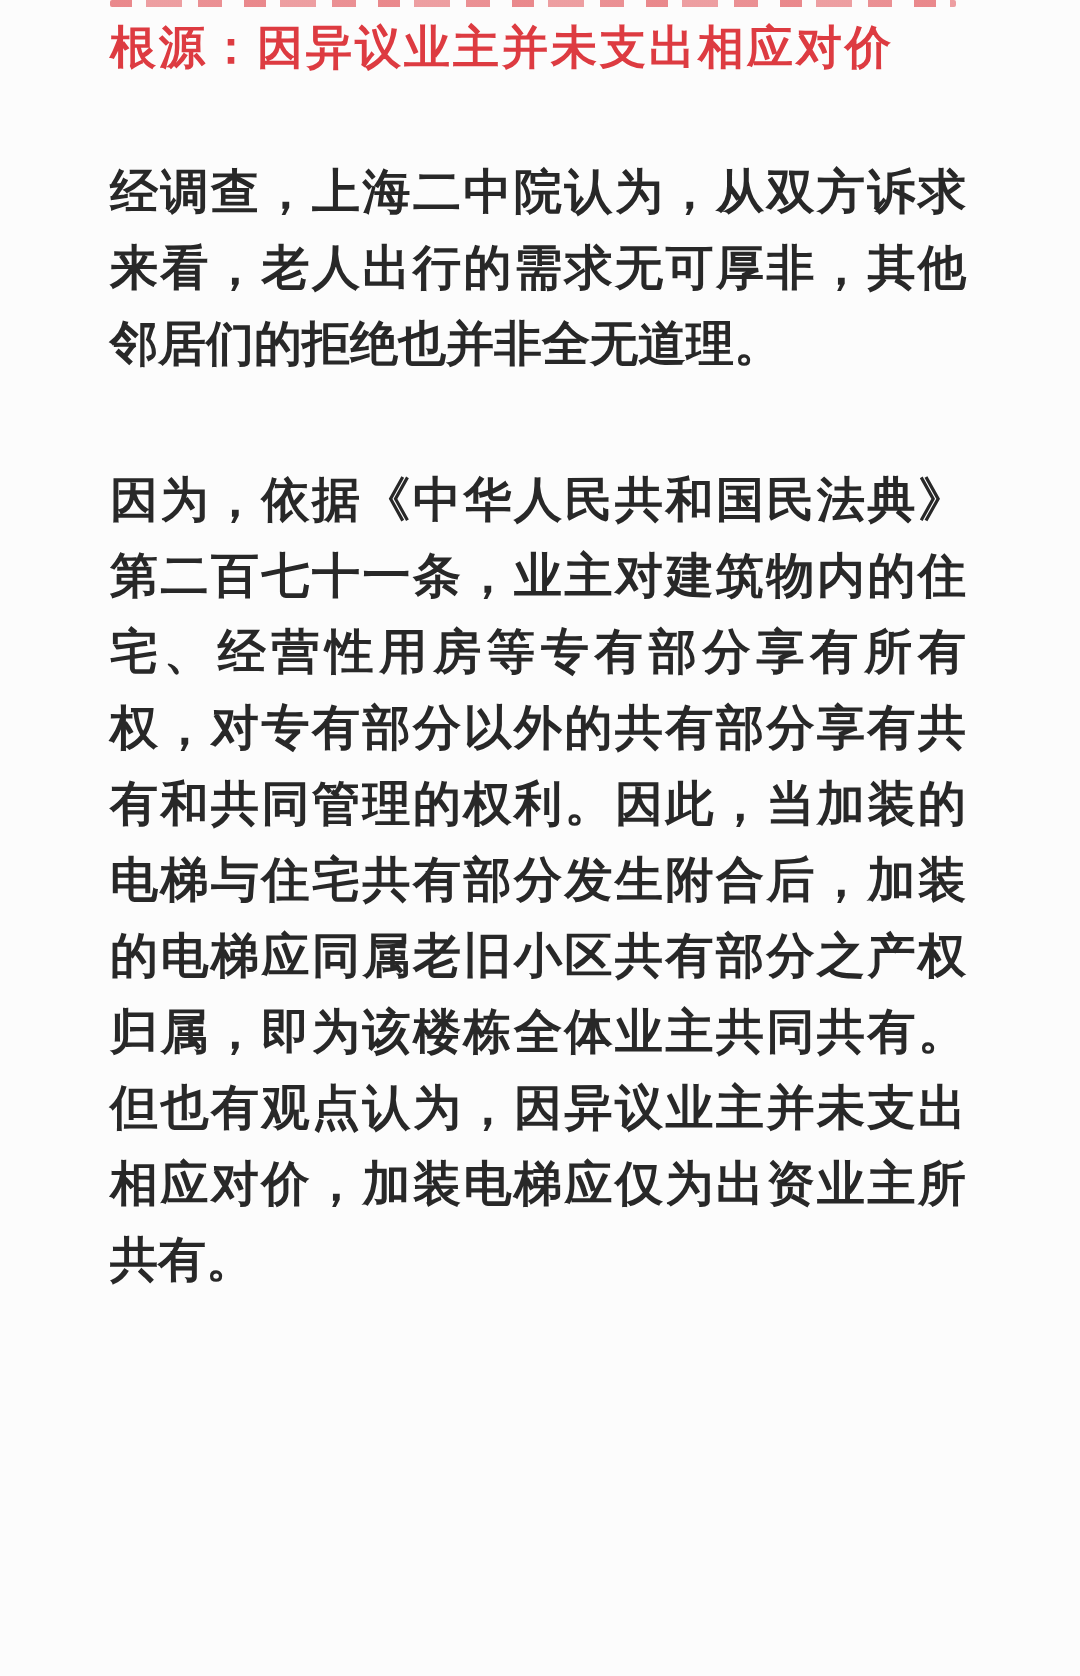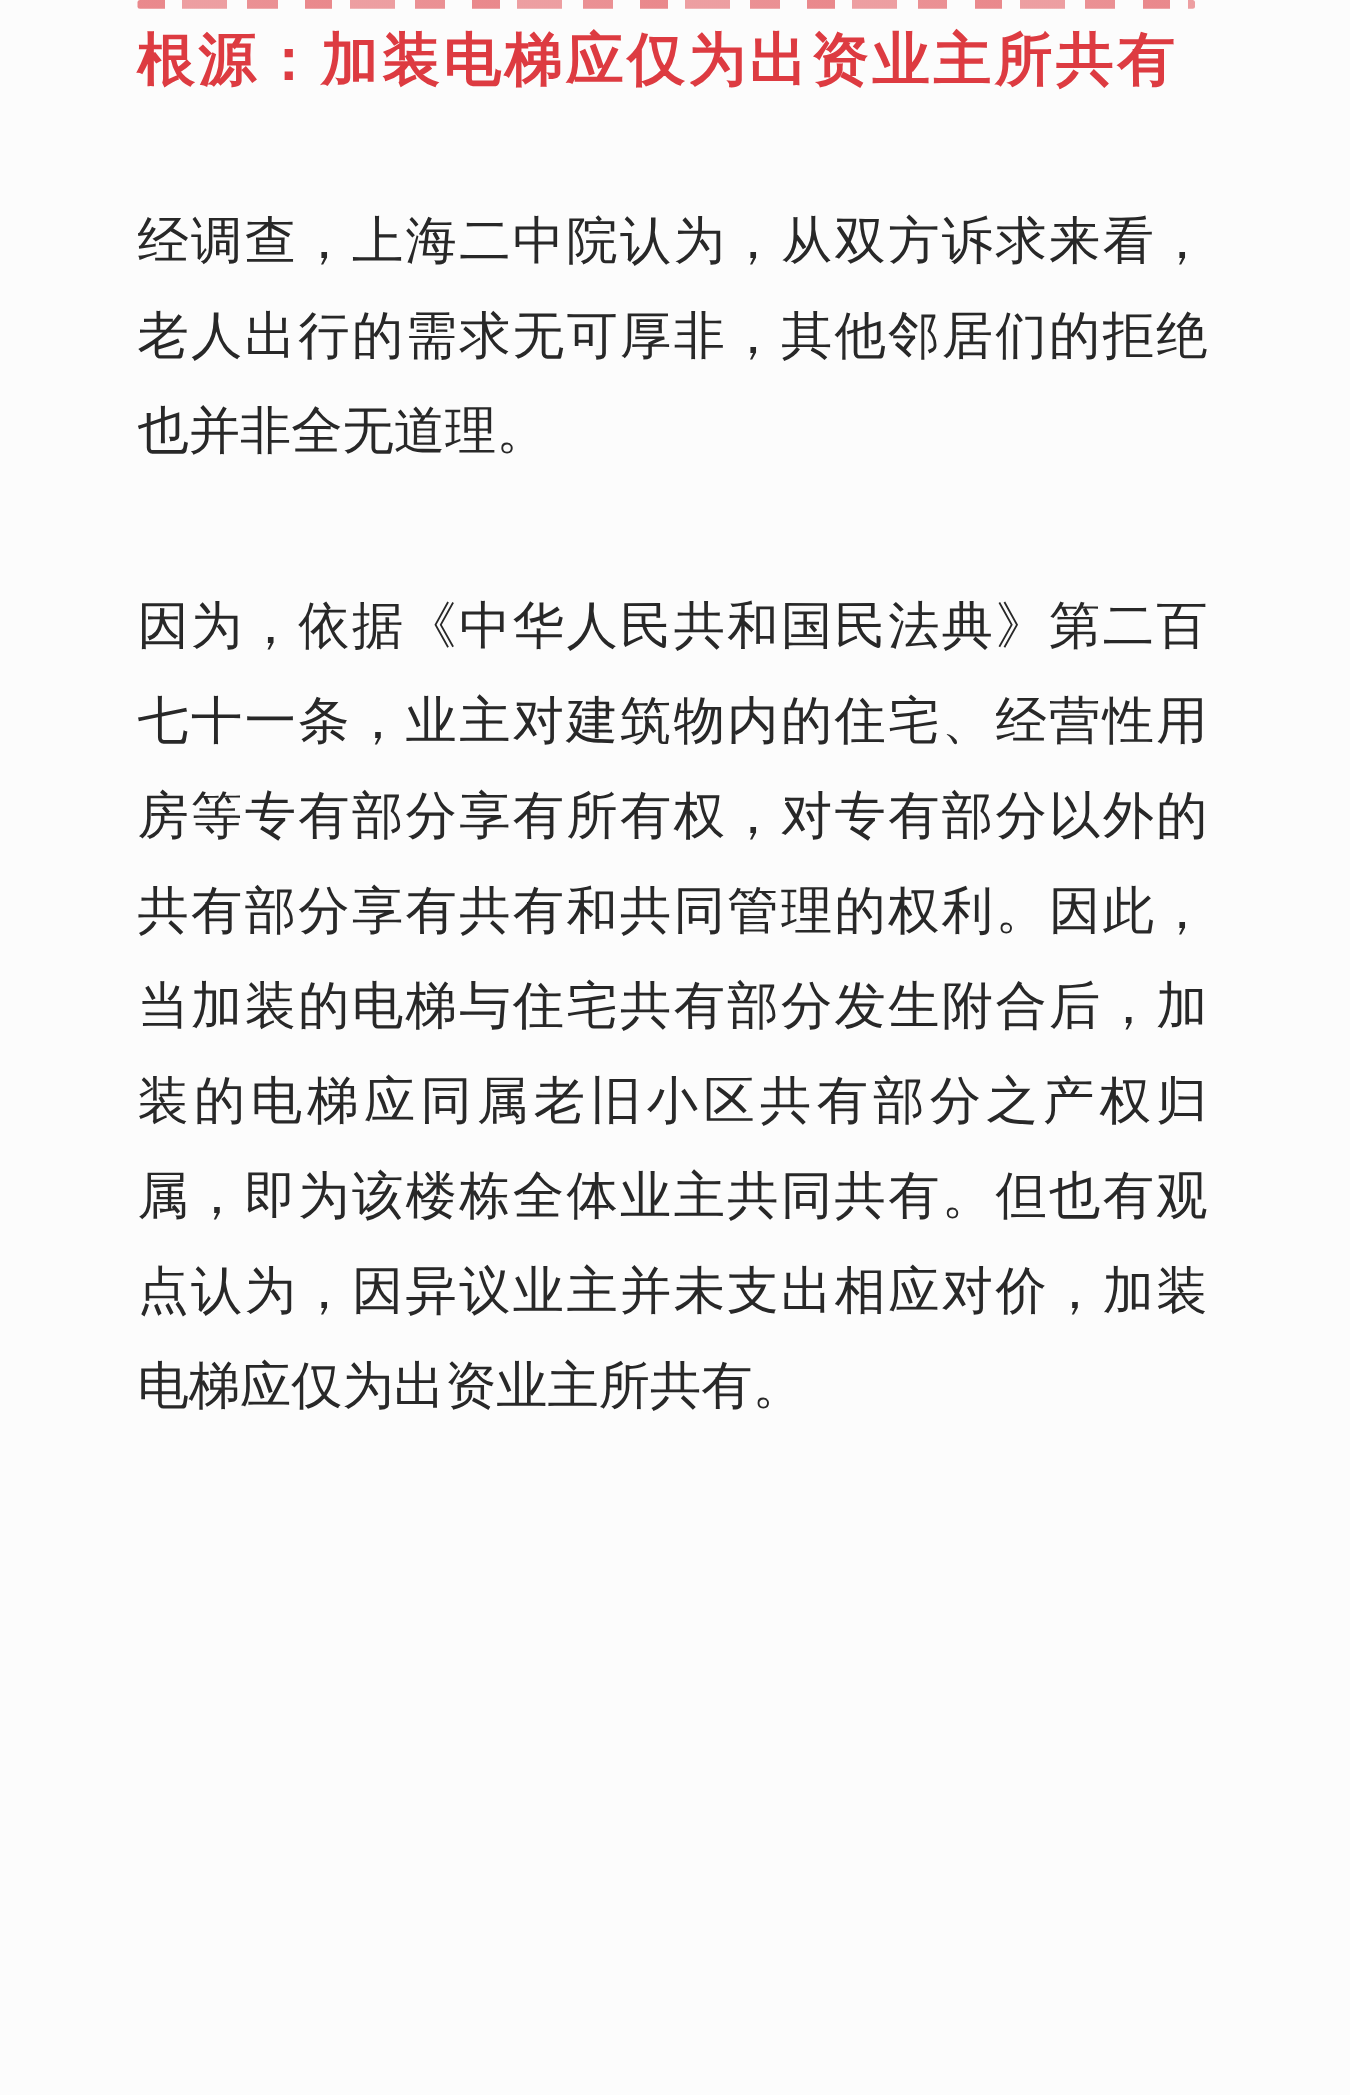--- a/index.html
+++ b/index.html
@@ -32,35 +32,35 @@
     margin: 11px 0 78px 0;
     font-size: 46px;
     line-height: 58px;
     font-weight: 700;
     color: #dd3b41;
     letter-spacing: 3px;
     white-space: nowrap;
   }
   p.body-para {
     margin: 0 0 80px 0;
-    font-size: 41px;
+    font-size: 48px;
     line-height: 76px;
-    font-weight: 400;
+    font-weight: 700;
     color: #282828;
     text-align: justify;
     text-justify: inter-ideograph;
     word-break: normal;
   }
   p.body-para:last-child { margin-bottom: 0; }
 </style>
 </head>
 <body>
 
 <div class="article">
   <div class="cropped-line"></div>
 
-  <h1 class="headline">根源：加装电梯应仅为出资业主所共有</h1>
+  <h1 class="headline">根源：因异议业主并未支出相应对价</h1>
 
   <p class="body-para">经调查，上海二中院认为，从双方诉求来看，老人出行的需求无可厚非，其他邻居们的拒绝也并非全无道理。</p>
 
 
   <p class="body-para">因为，依据《中华人民共和国民法典》第二百七十一条，业主对建筑物内的住宅、经营性用房等专有部分享有所有权，对专有部分以外的共有部分享有共有和共同管理的权利。因此，当加装的电梯与住宅共有部分发生附合后，加装的电梯应同属老旧小区共有部分之产权归属，即为该楼栋全体业主共同共有。但也有观点认为，因异议业主并未支出相应对价，加装电梯应仅为出资业主所共有。</p>
 </div>
 
 </body></html>

